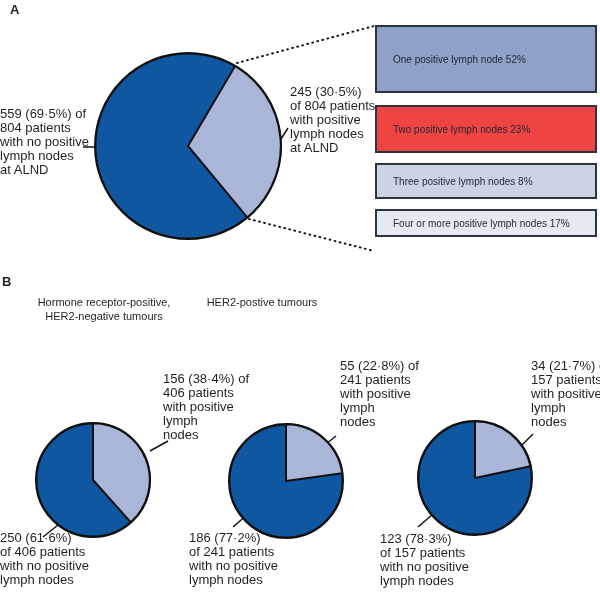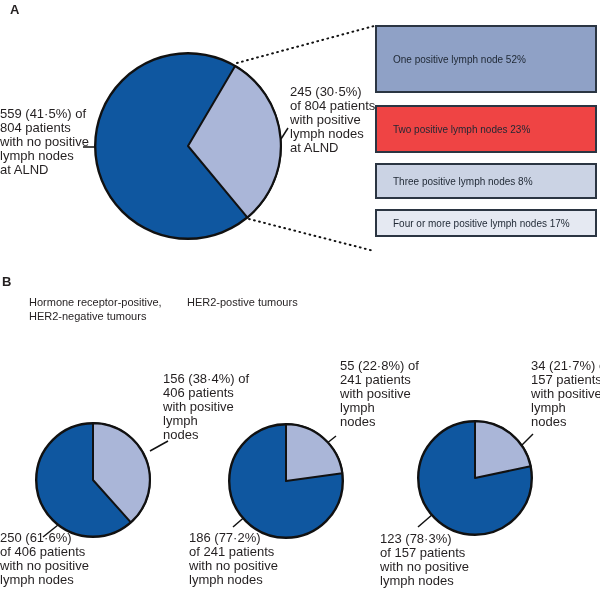--- a/index.html
+++ b/index.html
@@ -2,21 +2,21 @@
 <html><head>
 <meta charset="utf-8">
 <style>
   html,body{margin:0;padding:0;background:#fff;}
   #figure{
     position:relative;width:600px;height:595px;background:#fff;overflow:hidden;
     font-family:"Liberation Sans", sans-serif;color:#231f20;
   }
   .panel-letter{position:absolute;font-size:13px;font-weight:bold;color:#231f20;}
   .lbl{position:absolute;font-size:13px;line-height:14px;white-space:pre;color:#231f20;}
-  .ttl{position:absolute;font-size:11px;line-height:14px;white-space:pre;text-align:left;color:#231f20;}
+  .ttl{position:absolute;font-size:11px;line-height:14px;white-space:pre;text-align:center;color:#231f20;}
   .pie{position:absolute;}
   .abox{
     position:absolute;left:375px;width:222px;box-sizing:border-box;
     border:2px solid #2b3542;display:flex;align-items:center;
     font-size:10px;color:#1e2733;padding-left:16px;
   }
   #overlay{position:absolute;left:0;top:0;pointer-events:none;}
 </style>
 </head>
 <body>
@@ -36,21 +36,21 @@
     <line x1="433" y1="514" x2="418" y2="527" stroke="#111" stroke-width="1.5"></line>
   </svg>
 
   <div class="panel-letter" style="left:10px;top:2px;">A</div>
 
   <svg class="pie" style="left:93px;top:51px;" width="190" height="190">
       <circle cx="95" cy="95" r="92.8" fill="#0f57a0" stroke="#111111" stroke-width="2.4"></circle>
       <path d="M95,95 L142.09956008275333,15.040813911026405 A92.8,92.8 0 0 1 154.27765346544743,166.4002787083519 Z" fill="#aab6d8" stroke="#111111" stroke-width="2" stroke-linejoin="round"></path>
     </svg>
 
-  <div class="lbl" style="left:0px;top:107px;">559 (41·5%) of
+  <div class="lbl" style="left:0px;top:107px;">559 (69·5%) of
 804 patients
 with no positive
 lymph nodes
 at ALND</div>
   <div class="lbl" style="left:290px;top:85px;">245 (30·5%)
 of 804 patients
 with positive
 lymph nodes
 at ALND</div>
 

